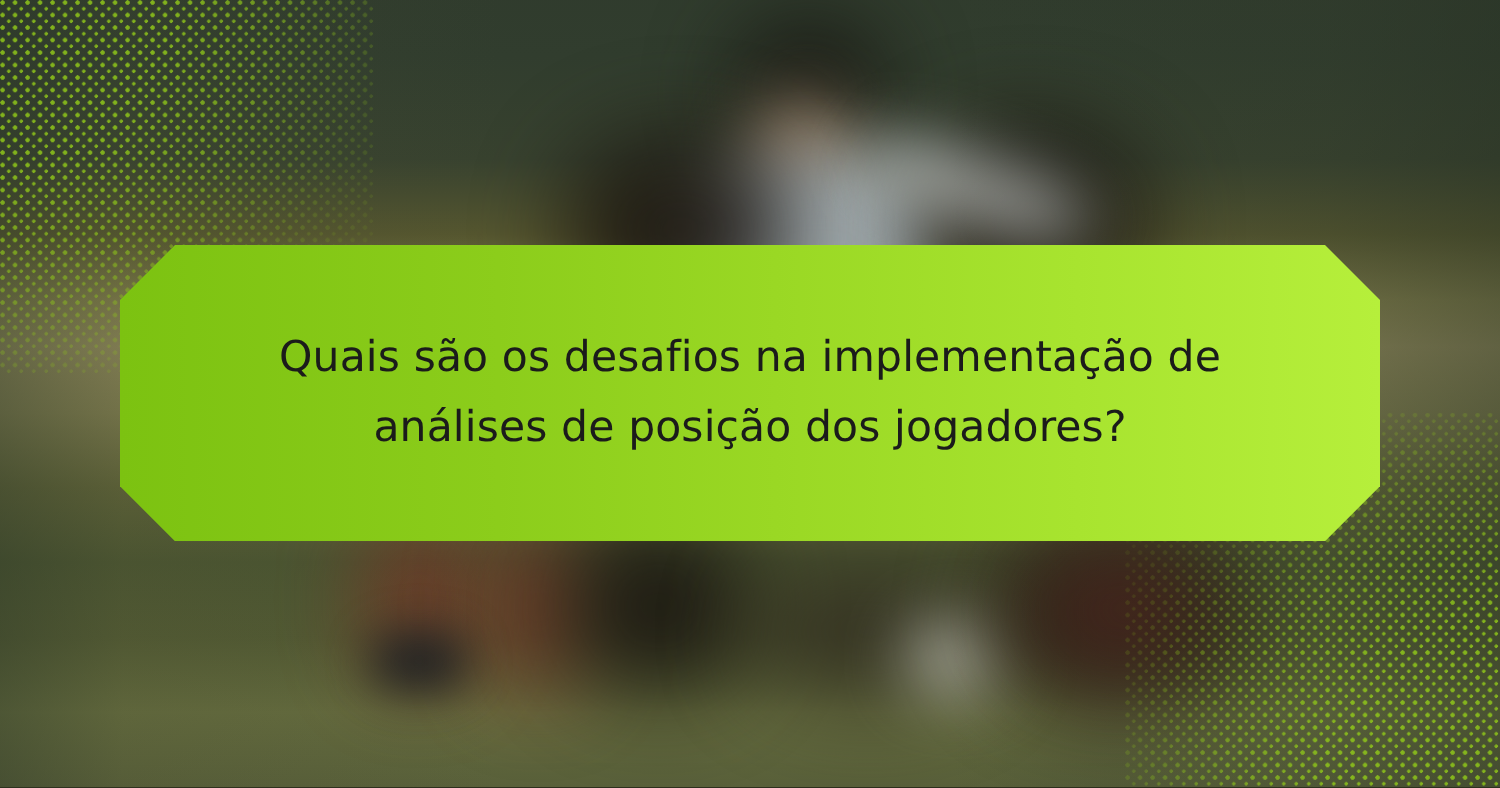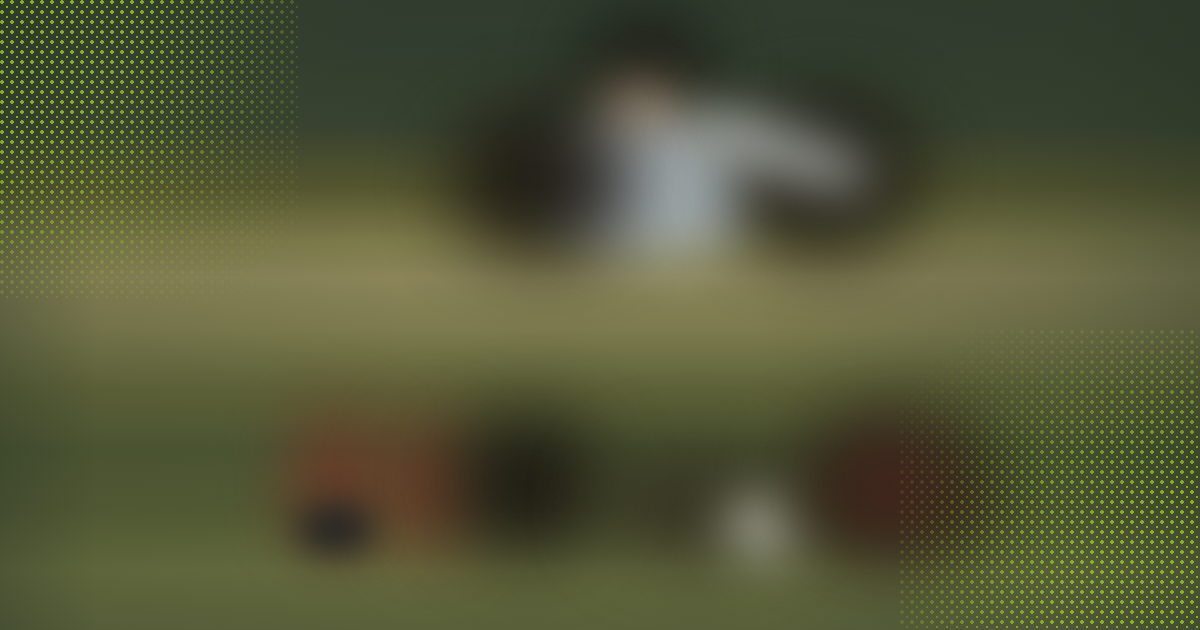--- a/index.html
+++ b/index.html
@@ -143,14 +143,18 @@
     <div class="blob" style="left:726px; top:498px; width:78px; height:56px; background:#cfd0c6; opacity:0.78; border-radius:42%;"></div>
     <div class="blob soft" style="left:790px; top:418px; width:210px; height:145px; background:#241913; opacity:0.88; border-radius:46%;"></div>
     <div class="blob soft" style="left:836px; top:440px; width:130px; height:95px; background:#54241d; opacity:0.78; border-radius:46%;"></div>
 
     <div class="bg-hshade"></div>
   </div>
 
   <div class="dots tl"></div>
   <div class="dots br"></div>
 
+  <div id="banner">
+    <p id="question-text">Quais são os desafios na implementação de
+análises de posição dos jogadores?</p>
+  </div>
 
 </div>
 
 </body></html>

